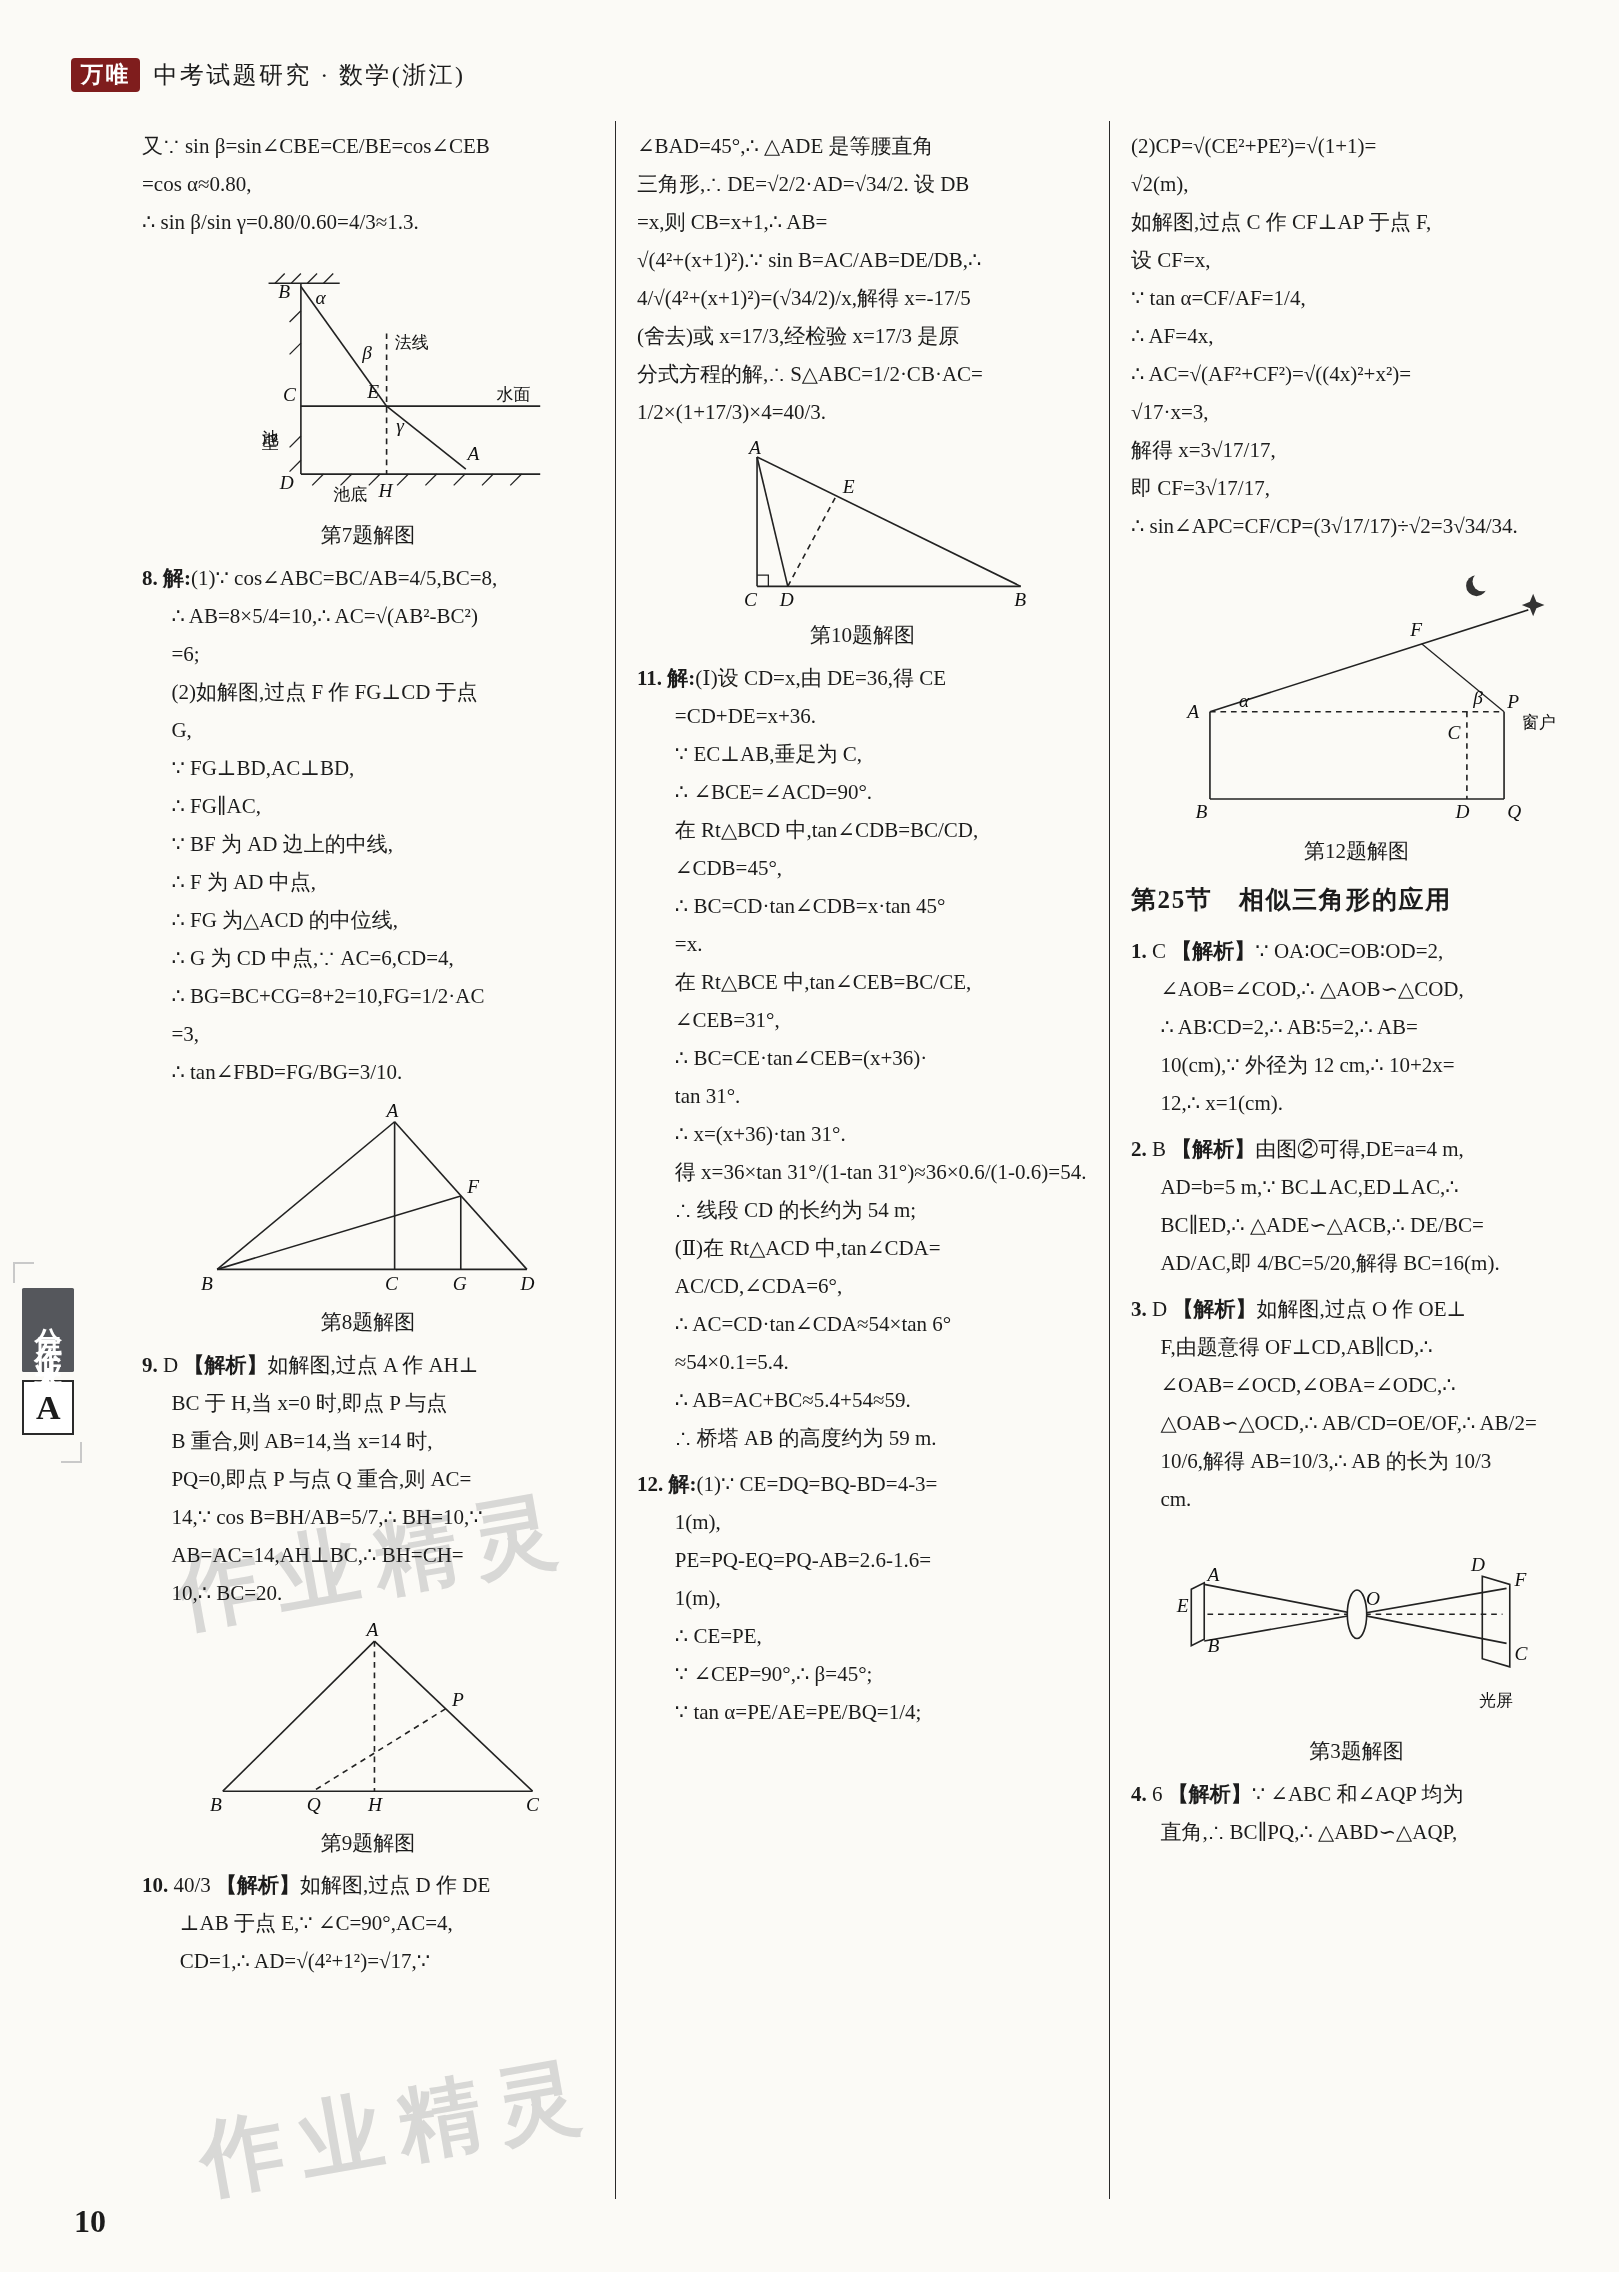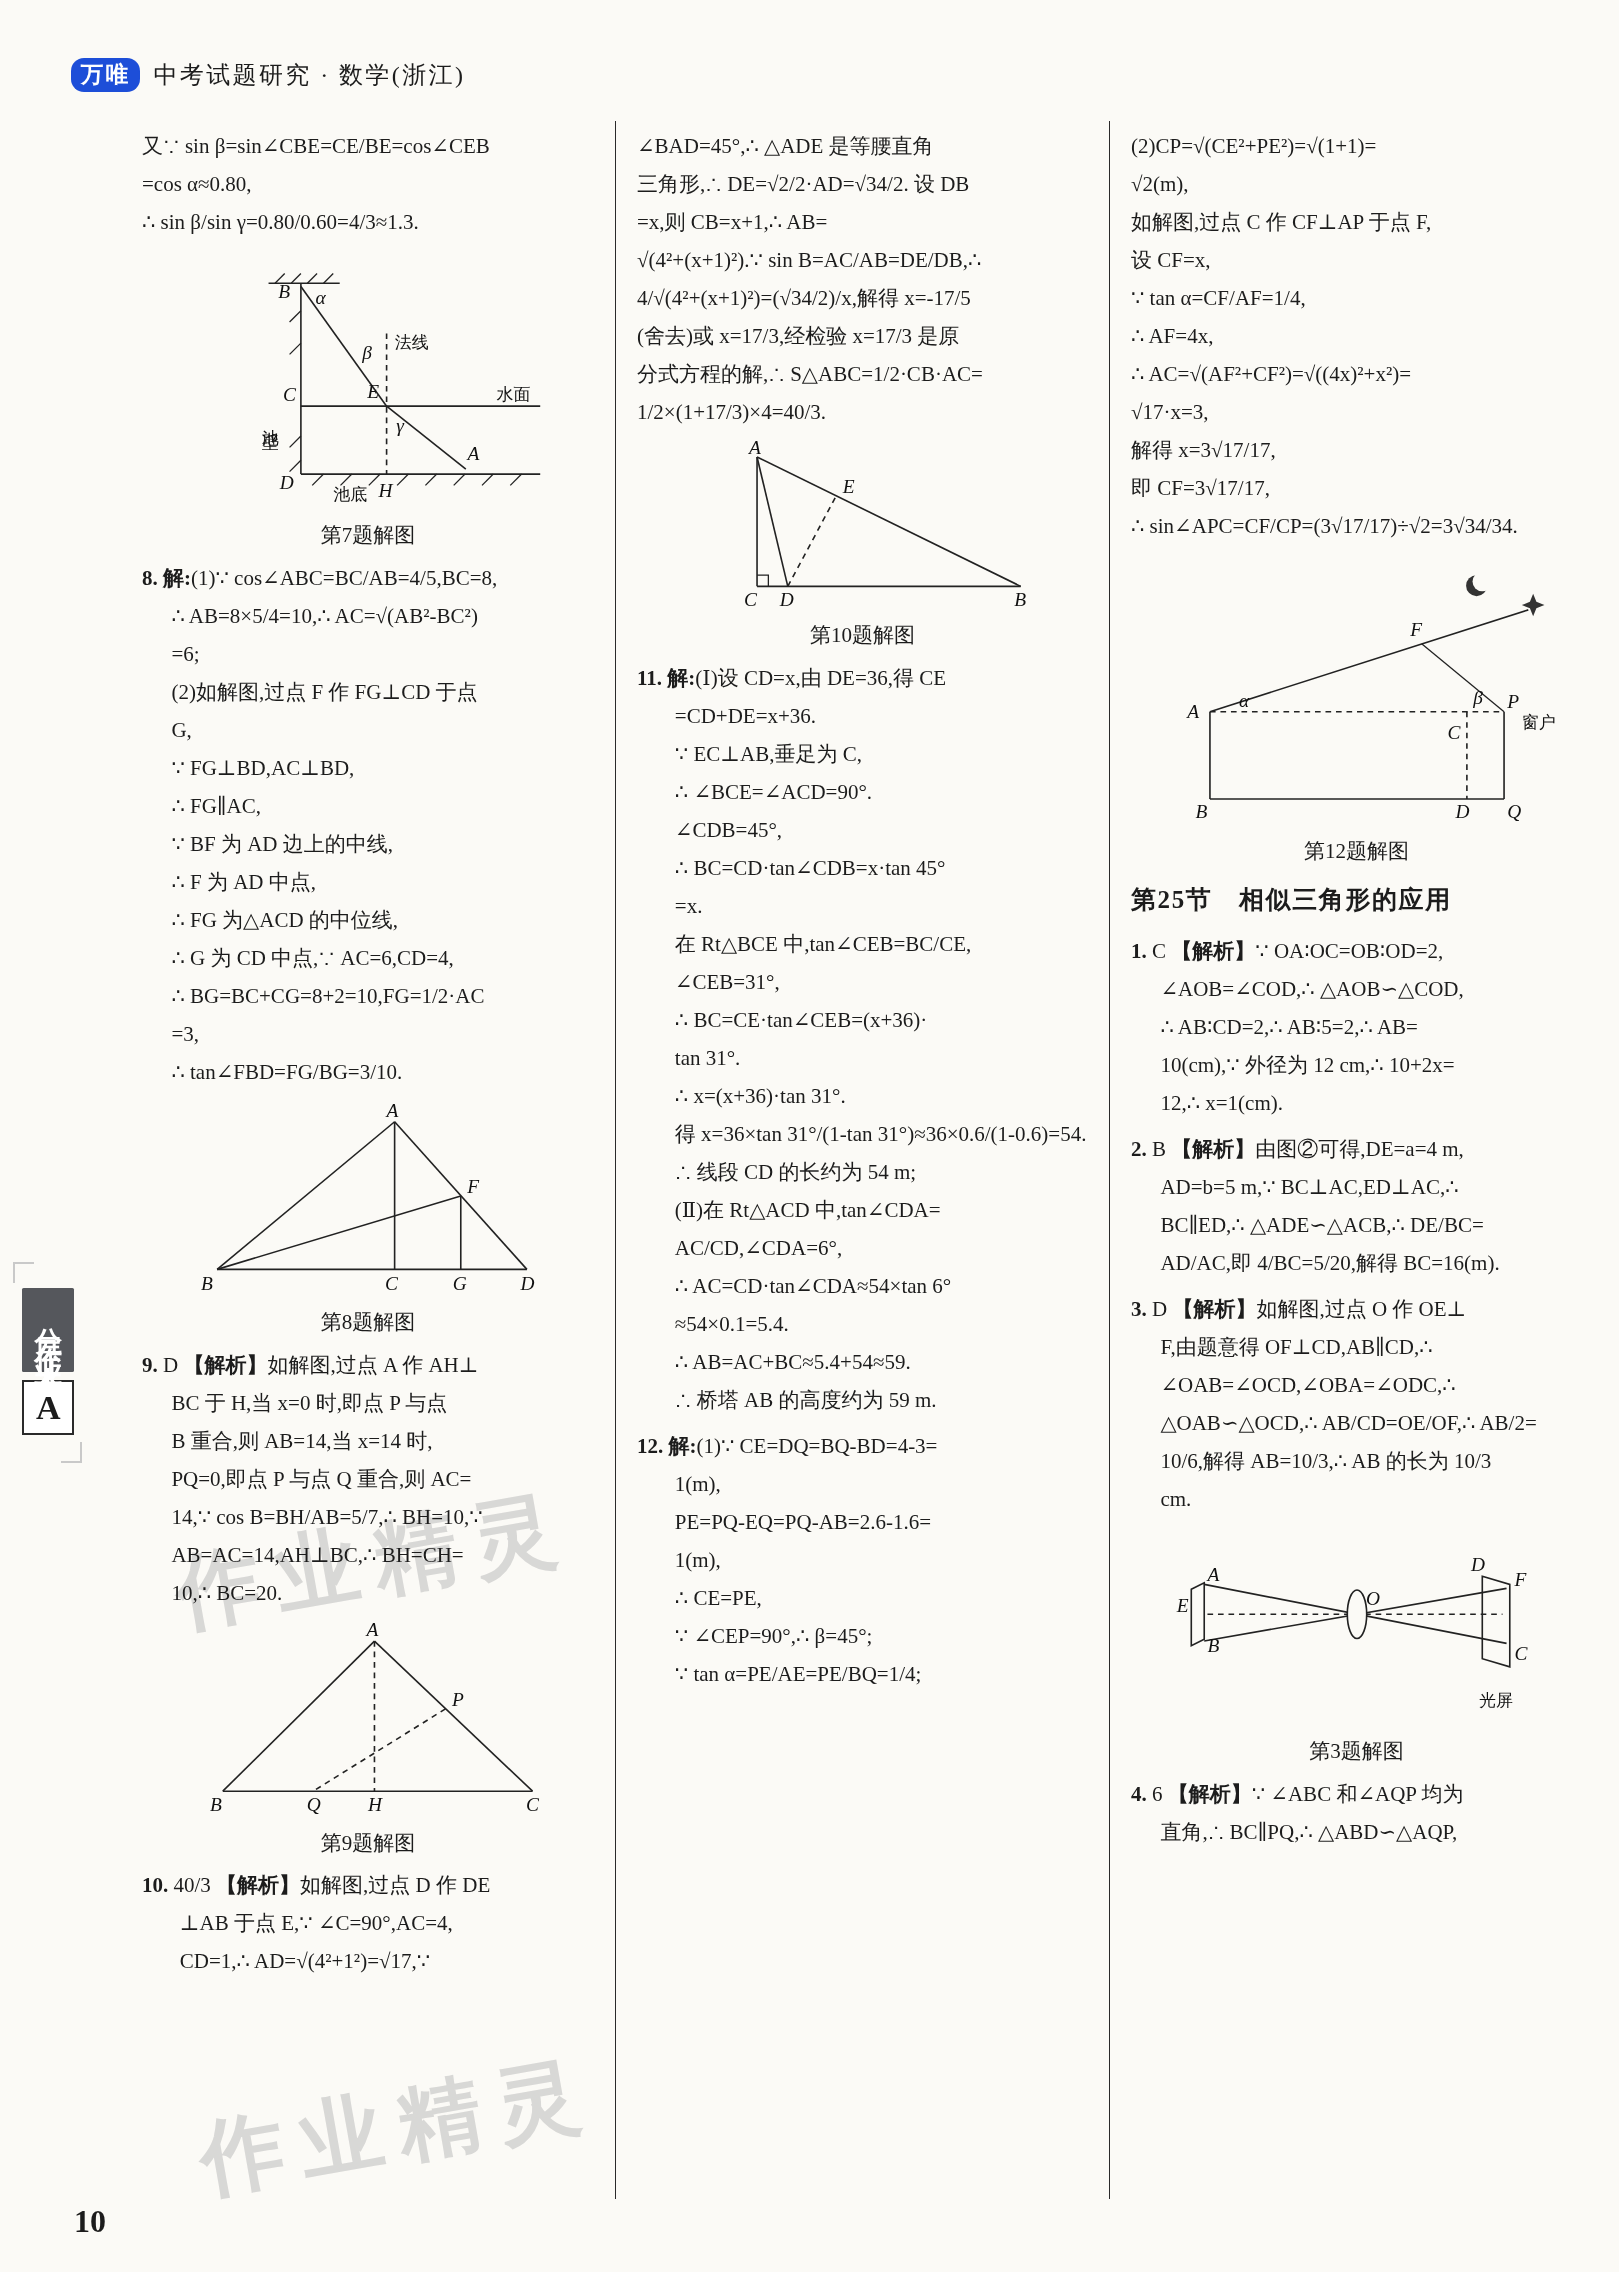--- a/index.html
+++ b/index.html
@@ -6,22 +6,22 @@
   html,body{width:1619px;height:2273px}
   body{
     position:relative;
     background:#fbfaf6;
     color:#1c1c1c;
     font-family:"Liberation Serif","DejaVu Serif",serif;
     overflow:hidden;
   }
   
   .header{position:absolute;top:58px;left:71px;display:flex;align-items:center;gap:13px}
-  .logo{background:#1d4ed8;color:#fff;font-weight:bold;font-size:22.6px;line-height:1;
-        padding:5.7px 9.7px;border-radius:13px;letter-spacing:2.4px}
+  .logo{background:#7f1d1d;color:#fff;font-weight:bold;font-size:22.6px;line-height:1;
+        padding:5.7px 9.7px;border-radius:4px;letter-spacing:2.4px}
   .header-title{font-size:24px;font-weight:normal;letter-spacing:2.4px}
   
   .content{position:absolute;left:121px;top:121px;width:1482px;height:2078px;display:flex}
   .col{width:494px;padding:3.2px 21px 0 21px}
   .col + .col{border-left:1.6px solid #2a2a2a}
   .para{margin:3.2px 0 8px}
   .line{font-size:21px;line-height:38px}
   .b{font-weight:bold}
   .sect .line{font-size:25px;line-height:49px;letter-spacing:1.6px}
   
@@ -205,20 +205,21 @@
       <text x="112" y="200">D</text>
       <text x="402" y="200">B</text>
     </svg>
     <div class="caption">第10题解图</div>
   </div>
 <div class="para">
         <div class="line"><span class="b">11. 解:</span><span>(Ⅰ)设 CD=x,由 DE=36,得 CE</span></div>
         <div class="line" style="padding-left: 1.8em;"><span>=CD+DE=x+36.</span></div>
         <div class="line" style="padding-left: 1.8em;"><span>∵ EC⊥AB,垂足为 C,</span></div>
         <div class="line" style="padding-left: 1.8em;"><span>∴ ∠BCE=∠ACD=90°.</span></div>
+        <div class="line" style="padding-left: 1.8em;"><span>在 Rt△BCD 中,tan∠CDB=BC/CD,</span></div>
         <div class="line" style="padding-left: 1.8em;"><span>∠CDB=45°,</span></div>
         <div class="line" style="padding-left: 1.8em;"><span>∴ BC=CD·tan∠CDB=x·tan 45°</span></div>
         <div class="line" style="padding-left: 1.8em;"><span>=x.</span></div>
         <div class="line" style="padding-left: 1.8em;"><span>在 Rt△BCE 中,tan∠CEB=BC/CE,</span></div>
         <div class="line" style="padding-left: 1.8em;"><span>∠CEB=31°,</span></div>
         <div class="line" style="padding-left: 1.8em;"><span>∴ BC=CE·tan∠CEB=(x+36)·</span></div>
         <div class="line" style="padding-left: 1.8em;"><span>tan 31°.</span></div>
         <div class="line" style="padding-left: 1.8em;"><span>∴ x=(x+36)·tan 31°.</span></div>
         <div class="line" style="padding-left: 1.8em;"><span>得 x=36×tan 31°/(1-tan 31°)≈36×0.6/(1-0.6)=54.</span></div>
         <div class="line" style="padding-left: 1.8em;"><span>∴ 线段 CD 的长约为 54 m;</span></div>

